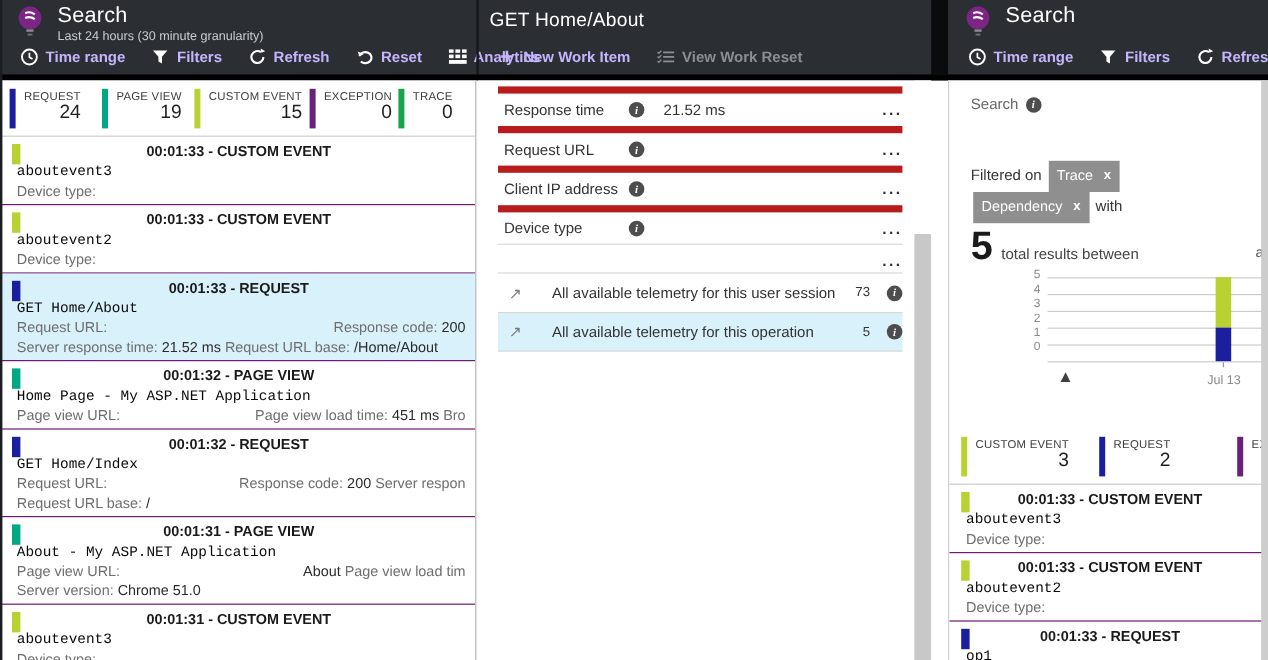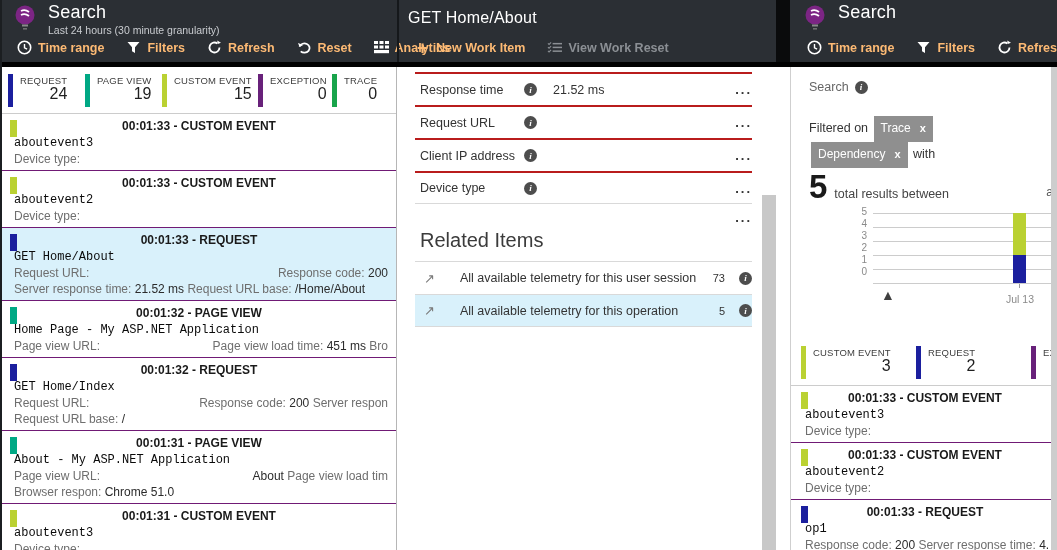--- a/index.html
+++ b/index.html
@@ -15,21 +15,21 @@
   .hdr { position:absolute; top:0; height:62px; }
   .hdr-left { left:0; width:397px; }
   .hdr-mid  { left:398px; width:378px; }
   .hdr-right{ left:790px; width:267px; }
   .bulb { position:absolute; left:12px; top:4px; }
   .titles { position:absolute; left:48px; top:2px; }
   .blade-title { color:#fff; font-size:18px; font-weight:300; letter-spacing:.2px; }
   .blade-title.mid { font-size:16px; padding:9px 0 0 10px; }
   .blade-sub { color:#c9ccd0; font-size:10.5px; margin-top:1px; }
   .cmdbar { position:absolute; left:8px; top:36px; display:flex; align-items:center; gap:4px; white-space:nowrap; }
-  .cmd { display:flex; align-items:center; gap:6px; color:#fdba74; font-size:12.5px; font-weight:600;
+  .cmd { display:flex; align-items:center; gap:6px; color:#c4b5fd; font-size:12.5px; font-weight:600;
          padding:4px 9px; cursor:pointer; }
   .cmd.disabled { color:#8b8f94; }
   .cicon { display:inline-flex; width:15px; height:15px; align-items:center; justify-content:center; }
   .plus-glyph { font-size:19px; font-weight:700; line-height:13px; }
 
   
   .blade { position:absolute; top:67px; height:483px; background:#fff; overflow:hidden; }
   .blade-left  { left:0; width:397px; border-right:1px solid #b6b6b6; }
   .blade-mid   { left:398px; width:378px; }
   .blade-right { left:790px; width:267px; border-left:1px solid #cfcfcf; }
@@ -53,21 +53,21 @@
   .ititle { text-align:center; font-size:12px; font-weight:700; color:#1a1a1a; line-height:17px; }
   .imono { font-family:"Liberation Mono","DejaVu Sans Mono",monospace; font-size:12px; color:#0a0a0a;
            line-height:16px; margin-left:4px; white-space:nowrap; overflow:hidden; }
   .dline { display:flex; justify-content:space-between; font-size:12px; color:#6e6e6e;
            line-height:16px; margin-left:4px; white-space:nowrap; overflow:hidden; }
   .dline .seg-dark { color:#2b2b2b; }
   .dright { margin-left:8px; }
 
   
   .props { margin-top:5px; }
-  .prop { display:flex; align-items:center; height:33px; border-top:2px solid #b91c1c;
+  .prop { display:flex; align-items:center; height:33px; border-top:6px solid #b91c1c;
           margin:0 24px 0 17px; padding-left:5px; }
   .prop:last-child { border-bottom:1px solid #d9d9d9; }
   .plabel { width:100px; font-size:12.5px; color:#333; flex:none; }
   .pvalue { margin-left:16px; font-size:12.5px; color:#333; flex:1; }
   .dots { color:#333; font-weight:700; letter-spacing:2px; font-size:13px; cursor:pointer; }
   .dots-row { display:flex; justify-content:flex-end; padding:6px 24px 2px 0; }
   .rel-title { font-size:20px; font-weight:300; color:#3b3b3b; margin:2px 0 9px 22px; }
   .rel-row { display:flex; align-items:center; height:33px; border-top:1px solid #d9d9d9;
              margin:0 24px 0 17px; padding-left:9px; cursor:pointer; }
   .rel-row:last-child { border-bottom:1px solid #d9d9d9; }
@@ -80,21 +80,21 @@
           font-family:"Liberation Serif",serif; font-style:italic; flex:none; }
   .rel-row .info { margin-left:14px; }
   .prop .info { margin-left:4px; }
 
   .mid-scroll { position:absolute; right:0; top:0; width:14px; height:483px; background:#fff; }
   .mid-scroll .thumb { position:absolute; left:0; top:128px; bottom:0; width:14px; background:#c8c8c8; }
 
   
   .rp-inner { padding-left:18px; padding-right:10px; }
   .search-row { display:flex; align-items:center; gap:6px; margin-top:13px; font-size:12.5px; color:#666; }
-  .filter-block { margin-top:22px; font-size:12.5px; color:#333; line-height:23px; }
+  .filter-block { margin-top:40px; font-size:12.5px; color:#333; line-height:23px; }
   .chip { display:inline-flex; align-items:center; gap:9px; background:#8f8f8f; color:#fff;
           font-size:12px; padding:1px 7px 2px 7px; margin:0 2px; cursor:pointer; }
   .chip .chip-x { font-size:11px; font-weight:700; cursor:pointer; }
   .total-row { position:relative; display:flex; align-items:baseline; margin-top:2px; }
   .total-big { font-size:33px; font-weight:600; color:#1a1a1a; line-height:1; }
   .total-txt { font-size:12.5px; color:#444; margin-left:7px; }
   .edge-frag { position:absolute; right:-6px; bottom:4px; font-size:12px; color:#555; }
 
   .chart { position:relative; height:104px; margin-top:10px; }
   .yticks { position:absolute; left:28px; top:-6px; width:30px; height:70px;
@@ -369,21 +369,21 @@
 
         <div class="item">
           <span class="ibar" style="background-color: rgb(0, 168, 132);"></span>
           <div class="ititle">00:01:31 - PAGE VIEW</div>
           <div class="imono">About - My ASP.NET Application</div>
           <div class="dline">
             <span class="dleft"><span>Page view URL:</span></span>
             <span class="dright"><span class="seg-dark">About</span><span> Page view load tim</span></span>
           </div>
           <div class="dline">
-            <span><span>Browser respon: </span><span class="seg-dark">Chrome 51.0</span></span>
+            <span><span>Server version: </span><span class="seg-dark">Chrome 51.0</span></span>
           </div>
         </div>
 
         <div class="item">
           <span class="ibar" style="background-color: rgb(186, 209, 50);"></span>
           <div class="ititle">00:01:31 - CUSTOM EVENT</div>
           <div class="imono">aboutevent3</div>
           <div class="dline">
             <span class="dleft"><span>Device type:</span></span>
 
@@ -417,21 +417,20 @@
       <div class="prop">
         <span class="plabel">Device type</span>
         <span class="info">i</span>
         <span class="pvalue"></span>
         <span class="dots">...</span>
       </div>
     </div>
     <div class="dots-row">
       <span class="dots">...</span>
     </div>
-    <div class="rel-title">Related Items</div>
     <div>
       <div class="rel-row">
         <span class="rel-arrow">↗</span>
         <span class="rel-label">All available telemetry for this user session</span>
         <span class="rel-count">73</span>
         <span class="info">i</span>
       </div>
       <div class="rel-row selected">
         <span class="rel-arrow">↗</span>
         <span class="rel-label">All available telemetry for this operation</span>

